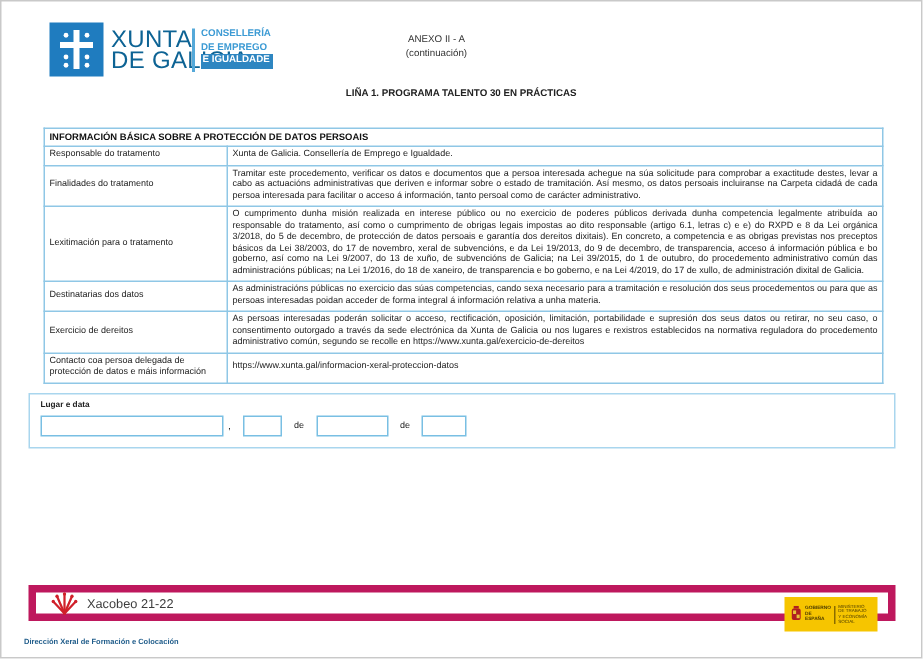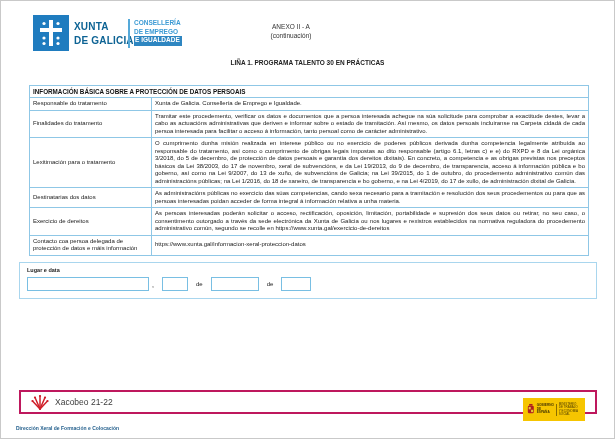--- a/index.html
+++ b/index.html
@@ -5,21 +5,21 @@
   * { margin:0; padding:0; box-sizing:border-box; }
   html,body { background:#e8e8e8; }
   body { font-family:"Liberation Sans", sans-serif; }
   .page {
     position:relative; width:615px; height:439px; background:#ffffff;
     margin:0 auto; border:1px solid #c9c9c9; overflow:hidden; color:#222;
   }
 
   
   .logo-square { position:absolute; left:32px; top:14px; width:36px; height:36px; background:#1f7cbf; }
-  .brand { position:absolute; left:73px; top:19px; font-size:10px; font-weight:bold;
+  .brand { position:absolute; left:73px; top:19px; font-size:16px; font-weight:normal;
            color:#0d6394; line-height:14px; letter-spacing:0.2px; }
   .logo-divider { position:absolute; left:127px; top:18px; width:2px; height:29px; background:#55a9d9; }
   .dept { position:absolute; left:133px; top:18px; font-size:6.5px; font-weight:bold;
           color:#3d9bd4; line-height:8.5px; }
   .dept .dept-highlight { display:inline-block; background:#2e86c1; color:#ffffff; padding:0 2px 1px 1px; }
   .annex { position:absolute; left:225px; top:22px; width:130px; text-align:center;
            font-size:6.5px; line-height:8.5px; color:#333; }
   .program-title { position:absolute; left:0; top:58px; width:100%; text-align:center;
                    font-size:6.5px; font-weight:bold; color:#222; }
 
@@ -40,21 +40,21 @@
                        font-family:"Liberation Sans", sans-serif; background:#fff; outline:none; }
   .inp-place { width:122px; }
   .inp-day   { width:26px;  margin-left:8px; }
   .inp-month { width:48px;  margin-left:8px; }
   .inp-year  { width:30px;  margin-left:8px; }
   .date-sep  { font-size:7px; color:#222; margin-left:3px; }
   .date-de   { font-size:6px; color:#222; margin-left:8px; }
 
   
   .xacobeo-box { position:absolute; left:18px; top:389px; width:578px; height:24px;
-                 border:2px solid #be185d; background:#fff; display:flex; align-items:center; }
+                 border:5px solid #be185d; background:#fff; display:flex; align-items:center; }
   .shell-icon { margin-left:9px; width:20px; height:17px; }
   .xacobeo-label { margin-left:5px; font-size:8.5px; color:#3d3d3d; }
   .footer-dept { position:absolute; left:15px; top:424px; font-size:5px; font-weight:bold; color:#1f5c8a; }
 
   .spain-gov { position:absolute; left:522px; top:397px; width:62px; height:23px; background:#f6c500;
                display:flex; align-items:center; }
   .coat-icon { margin-left:4px; width:9px; height:15px; }
   .gov-text { margin-left:2px; font-size:3.2px; line-height:3.6px; font-weight:bold; color:#4a3a00; }
   .gov-sep { width:1px; height:12px; background:#8a6d00; margin:0 2px; }
   .ministry-text { font-size:3px; line-height:3.5px; color:#4a3a00; }

